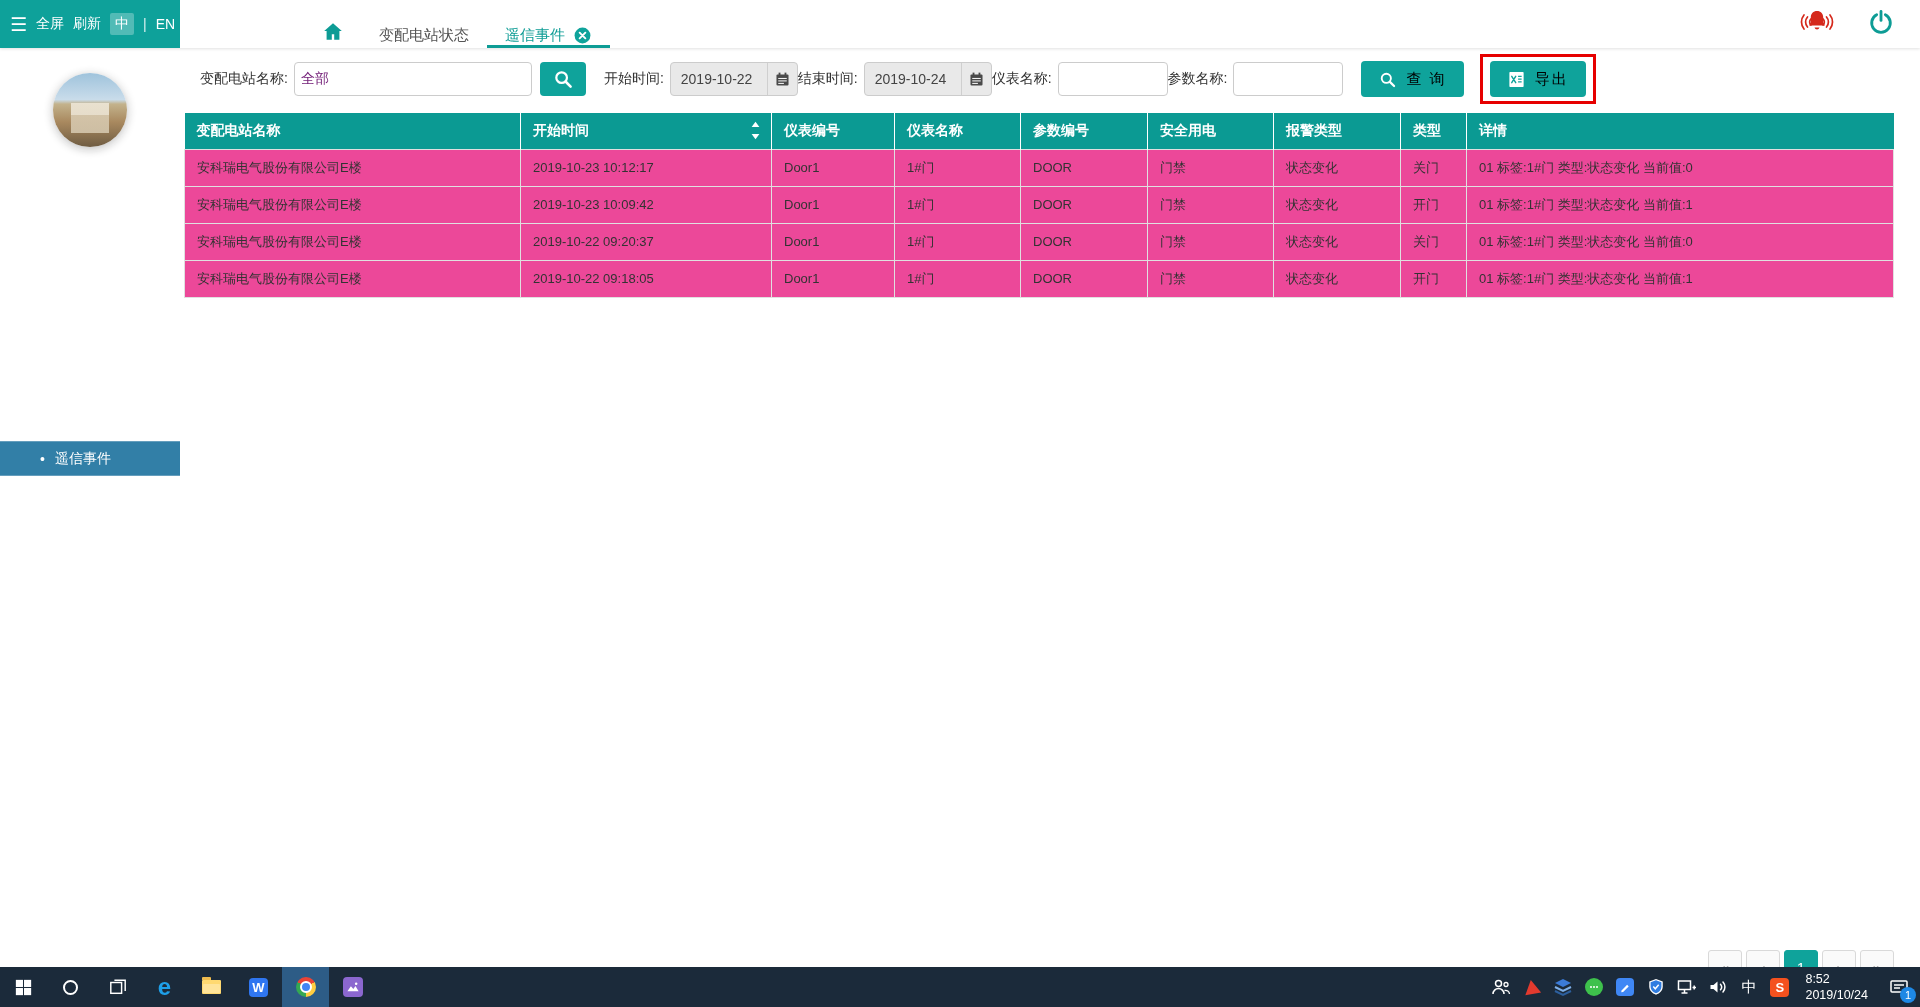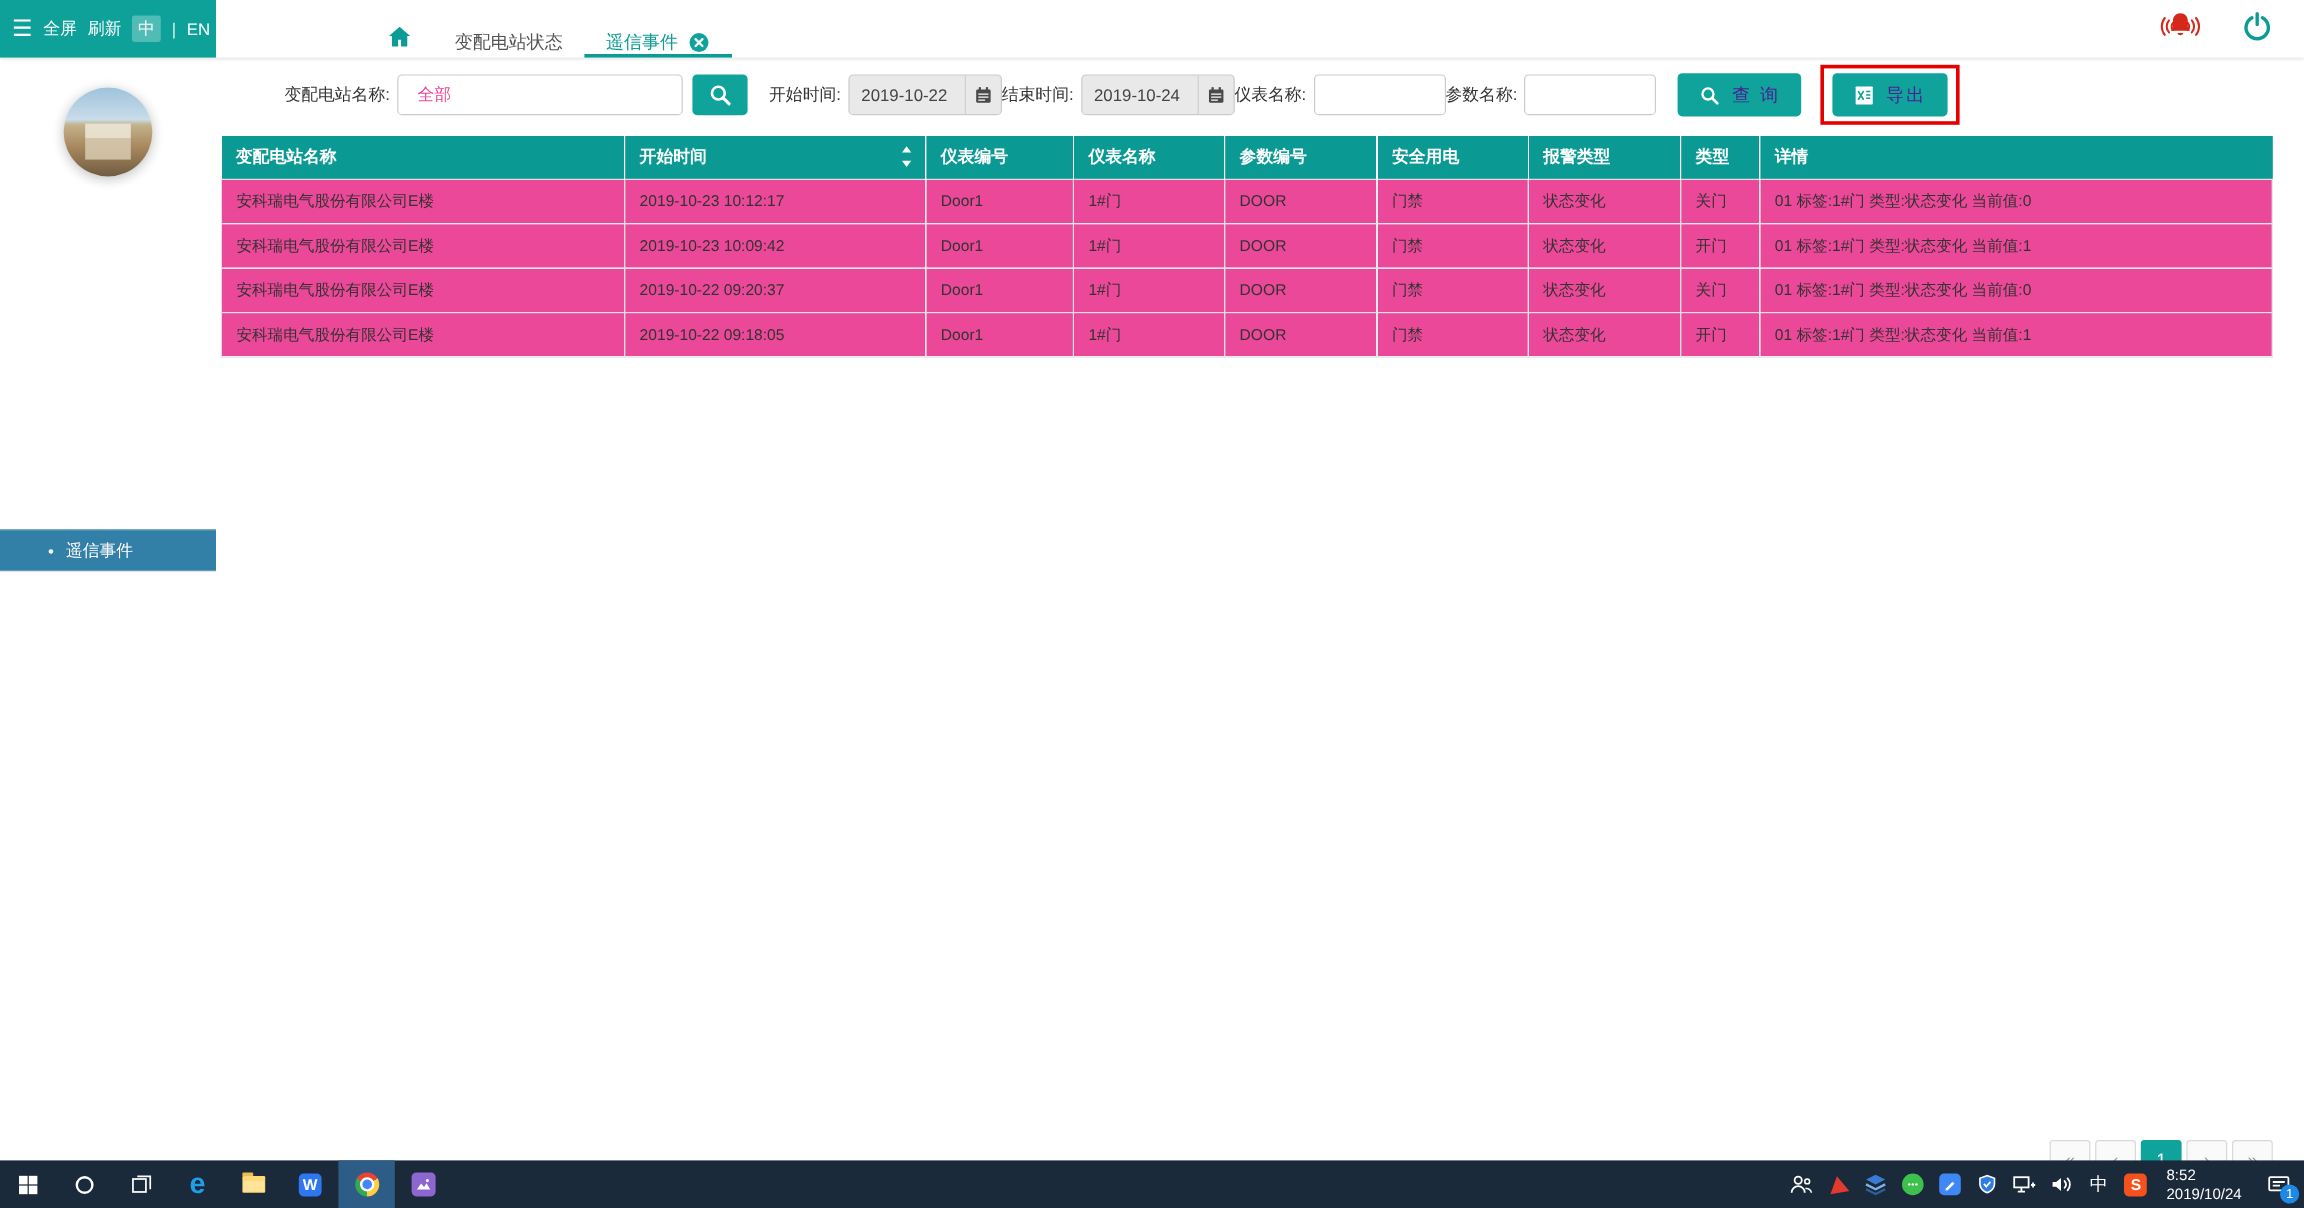--- a/index.html
+++ b/index.html
@@ -46,34 +46,34 @@
   .submenu-item { height:35px; display:flex; align-items:center; padding-left:40px; gap:10px;
                   font-size:14px; cursor:pointer; background:rgba(255,255,255,.08); }
   .submenu-item.active { background:#2a7aa4;
                   box-shadow:inset 0 1px 0 rgba(255,255,255,.25), inset 0 -1px 0 rgba(255,255,255,.25); }
   .bullet { font-size:14px; }
 
   
   .main { position:absolute; left:180px; top:48px; right:0; bottom:40px; background:#fff; }
   .filter-bar { height:62px; display:flex; align-items:center; padding-left:20px; font-size:14px;
                 color:#333; white-space:nowrap; }
-  .flabel { margin-right:6px;margin-left:37px; }
-  .text-input { height:34px; border:1px solid #ccc; border-radius:4px; padding:0 16px; font-size:14px;
-                color:#ec4899; outline:none; font-family:Liberation Mono, monospace; }
+  .flabel { margin-right:6px; }
+  .text-input { height:34px; border:1px solid #ccc; border-radius:4px; padding:0 6px; font-size:14px;
+                color:#701a75; outline:none; font-family:Liberation Mono, monospace; }
   .station-input { width:238px; }
   .small-input { width:110px; }
   .icon-btn { width:46px; height:34px; background:#0fa39b; border:none; border-radius:4px; cursor:pointer;
               display:inline-flex; align-items:center; justify-content:center; margin-left:8px; }
   .date-input { width:128px; height:34px; background:#e9e9e9; border:1px solid #ccc; border-radius:4px;
                 display:inline-flex; align-items:center; justify-content:space-between; padding-left:10px;
                 color:#444; cursor:pointer; }
   .cal-box { width:30px; height:32px; display:inline-flex; align-items:center; justify-content:center;
              border-left:1px solid #cfcfcf; }
   .gap-lg { margin-left:18px; } .gap-md { margin-left:0; }
-  .btn { height:36px; background:#0fa39b; color:#4c1d95; border:none; border-radius:4px; cursor:pointer;
+  .btn { height:36px; background:#0fa39b; color:#000000; border:none; border-radius:4px; cursor:pointer;
          display:inline-flex; align-items:center; gap:9px; padding:0 17px; font-size:15px;
          font-family:inherit; letter-spacing:2px; }
   .export-wrap { margin-left:16px; border:3px solid #e60000; padding:4px 7px; display:inline-flex; }
 
   table { border-collapse:collapse; table-layout:fixed; width:1710px; margin:3px 26px 0 4px; }
   thead th { background:#0b9a93; color:#fff; height:36px; font-size:14px; font-weight:bold;
              text-align:left; padding:0 12px; border-right:1px solid rgba(255,255,255,.35);
              position:relative; cursor:pointer; white-space:nowrap; overflow:hidden; }
   thead th:last-child { border-right:none; }
   tbody td { height:37px; border:1px solid #e0e0e0; font-size:13px; color:#333; padding:0 12px;

